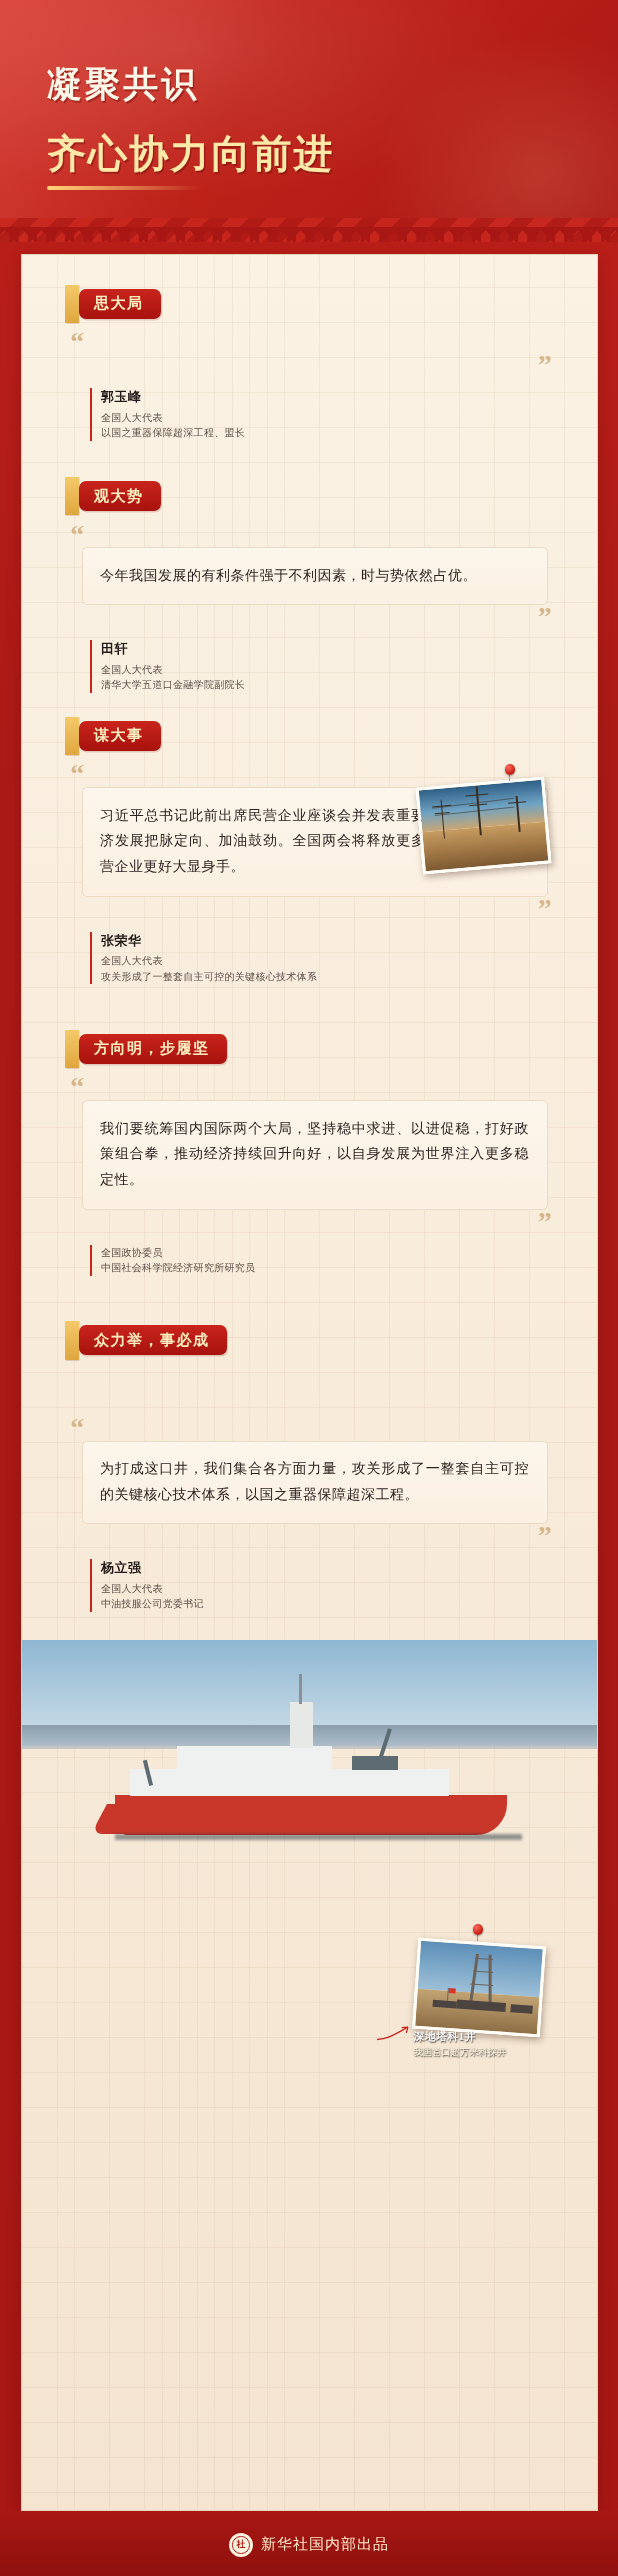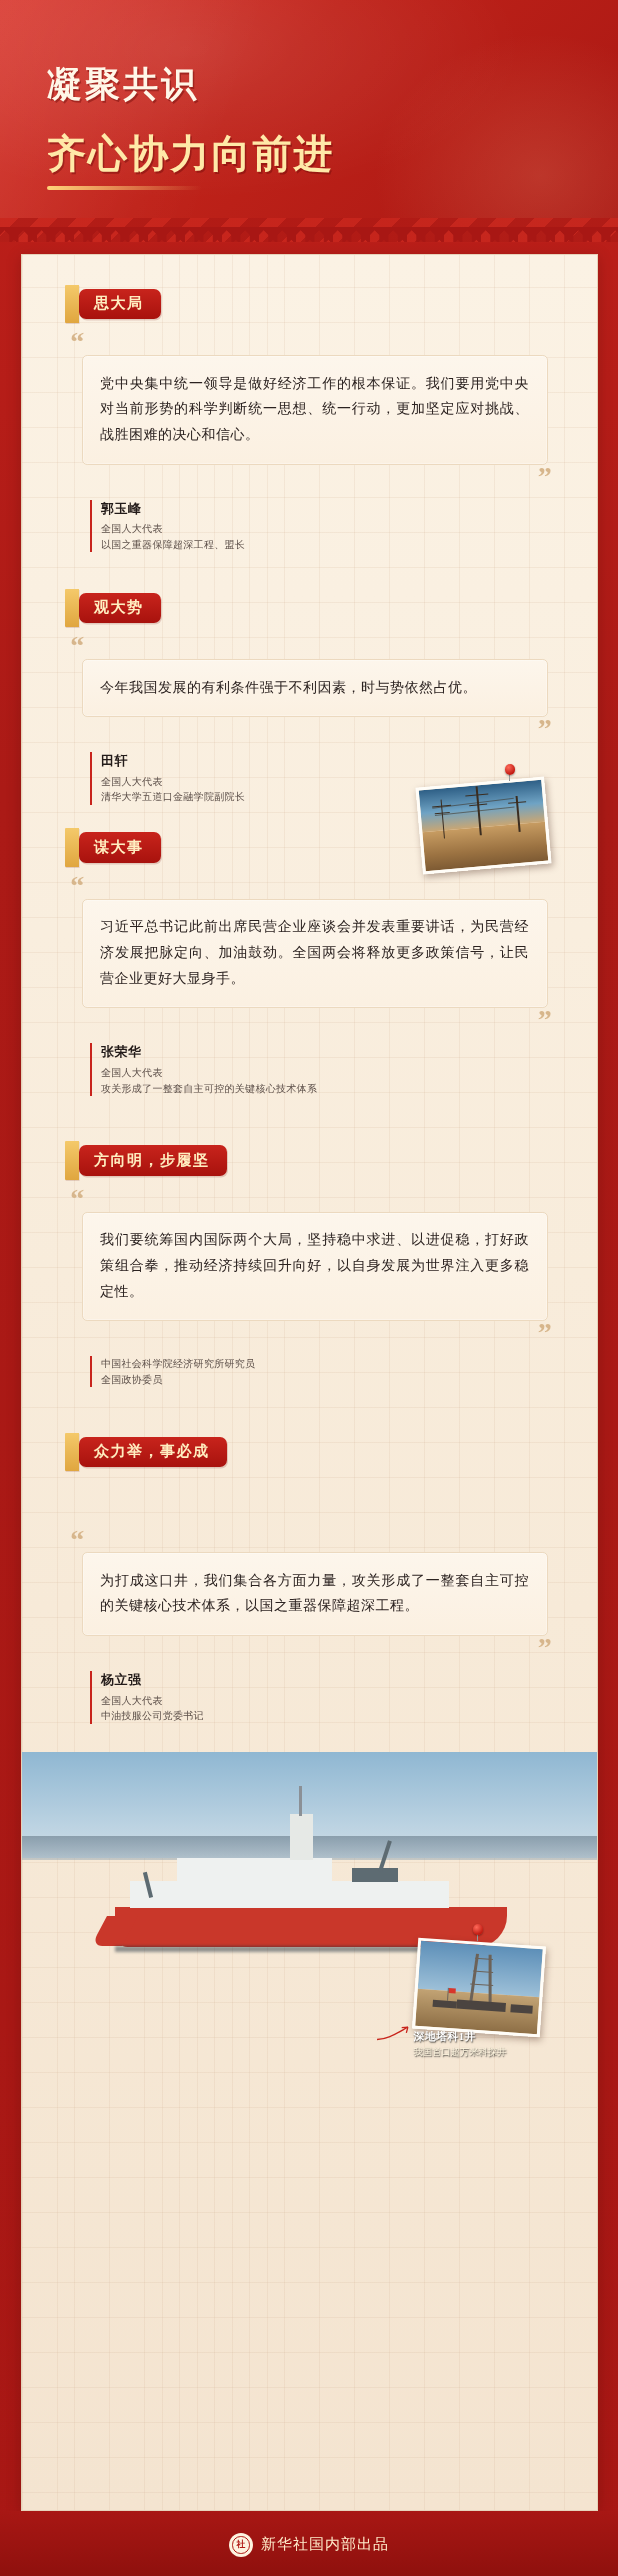--- a/index.html
+++ b/index.html
@@ -329,21 +329,20 @@
     <div class="hdr-zigzag"></div>
     <div class="hdr-teeth"></div>
   </div>
 
   <div class="paper">
 
     
     <div class="sec-label">思大局</div>
     <div class="quote-block">
       <div class="quote-mark qm-open">“</div>
-      <div class="quote-body">党中央集中统一领导是做好经济工作的根本保证。我们要用党中央对当前形势的科学判断统一思想、统一行动，更加坚定应对挑战、战胜困难的决心和信心。</div>
       <div class="quote-mark qm-close">”</div>
     </div>
     <div class="attrib">
       <div class="name">郭玉峰</div>
       <div class="role">
         <div>全国人大代表</div>
         <div>以国之重器保障超深工程、盟长</div>
       </div>
     </div>
     <div class="gap-md"></div>
@@ -382,22 +381,22 @@
 
     
     <div class="sec-label">方向明，步履坚</div>
     <div class="quote-block">
       <div class="quote-mark qm-open">“</div>
       <div class="quote-body">我们要统筹国内国际两个大局，坚持稳中求进、以进促稳，打好政策组合拳，推动经济持续回升向好，以自身发展为世界注入更多稳定性。</div>
       <div class="quote-mark qm-close">”</div>
     </div>
     <div class="attrib">
       <div class="role">
+        <div>全国政协委员</div>
         <div>中国社会科学院经济研究所研究员</div>
-        <div>全国政协委员</div>
       </div>
     </div>
     <div class="gap-lg"></div>
 
     
     <div class="sec-label">众力举，事必成</div>
     <div style="height:49px"></div>
     <div class="quote-block">
       <div class="quote-mark qm-open">“</div>
       <div class="quote-body">为打成这口井，我们集合各方面力量，攻关形成了一整套自主可控的关键核心技术体系，以国之重器保障超深工程。</div>

